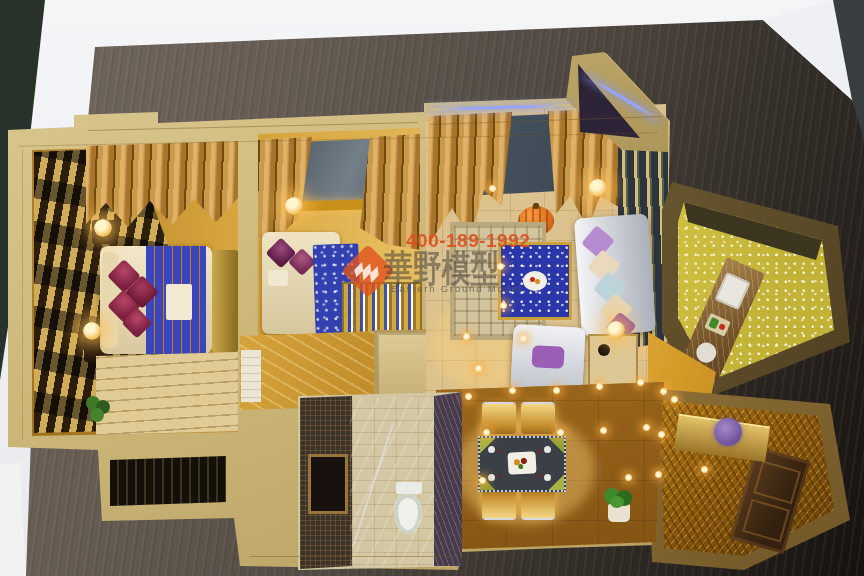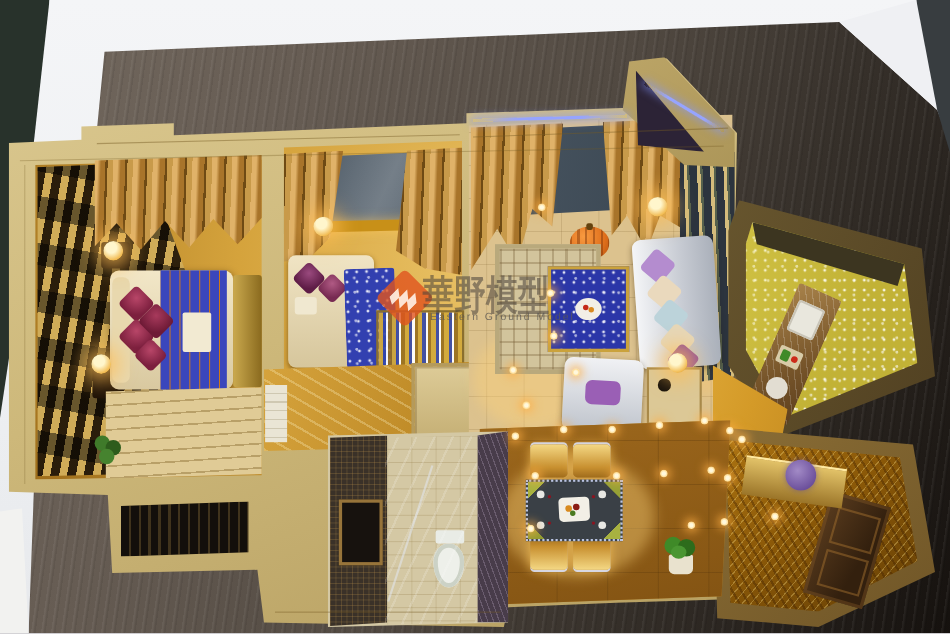--- a/index.html
+++ b/index.html
@@ -301,16 +301,17 @@
       <div class="lamp" style="left: 94px; top: 219px;"></div>
       <div class="lamp" style="left: 83px; top: 322px;"></div>
       <div class="lamp" style="left: 285px; top: 197px;"></div>
       <div class="lamp" style="left: 589px; top: 179px;"></div>
       <div class="lamp" style="left: 607px; top: 321px;"></div>
     </div>
 
   <div class="abs wm-logo">
     <div class="wm-logo-mark"></div>
   </div>
+  <div class="abs wm-phone">400-189-1992</div>
   <div class="abs wm-cn">華野模型</div>
   <div class="abs wm-en">Eastern Ground Model</div>
 
 </div>
 
 </body></html>

